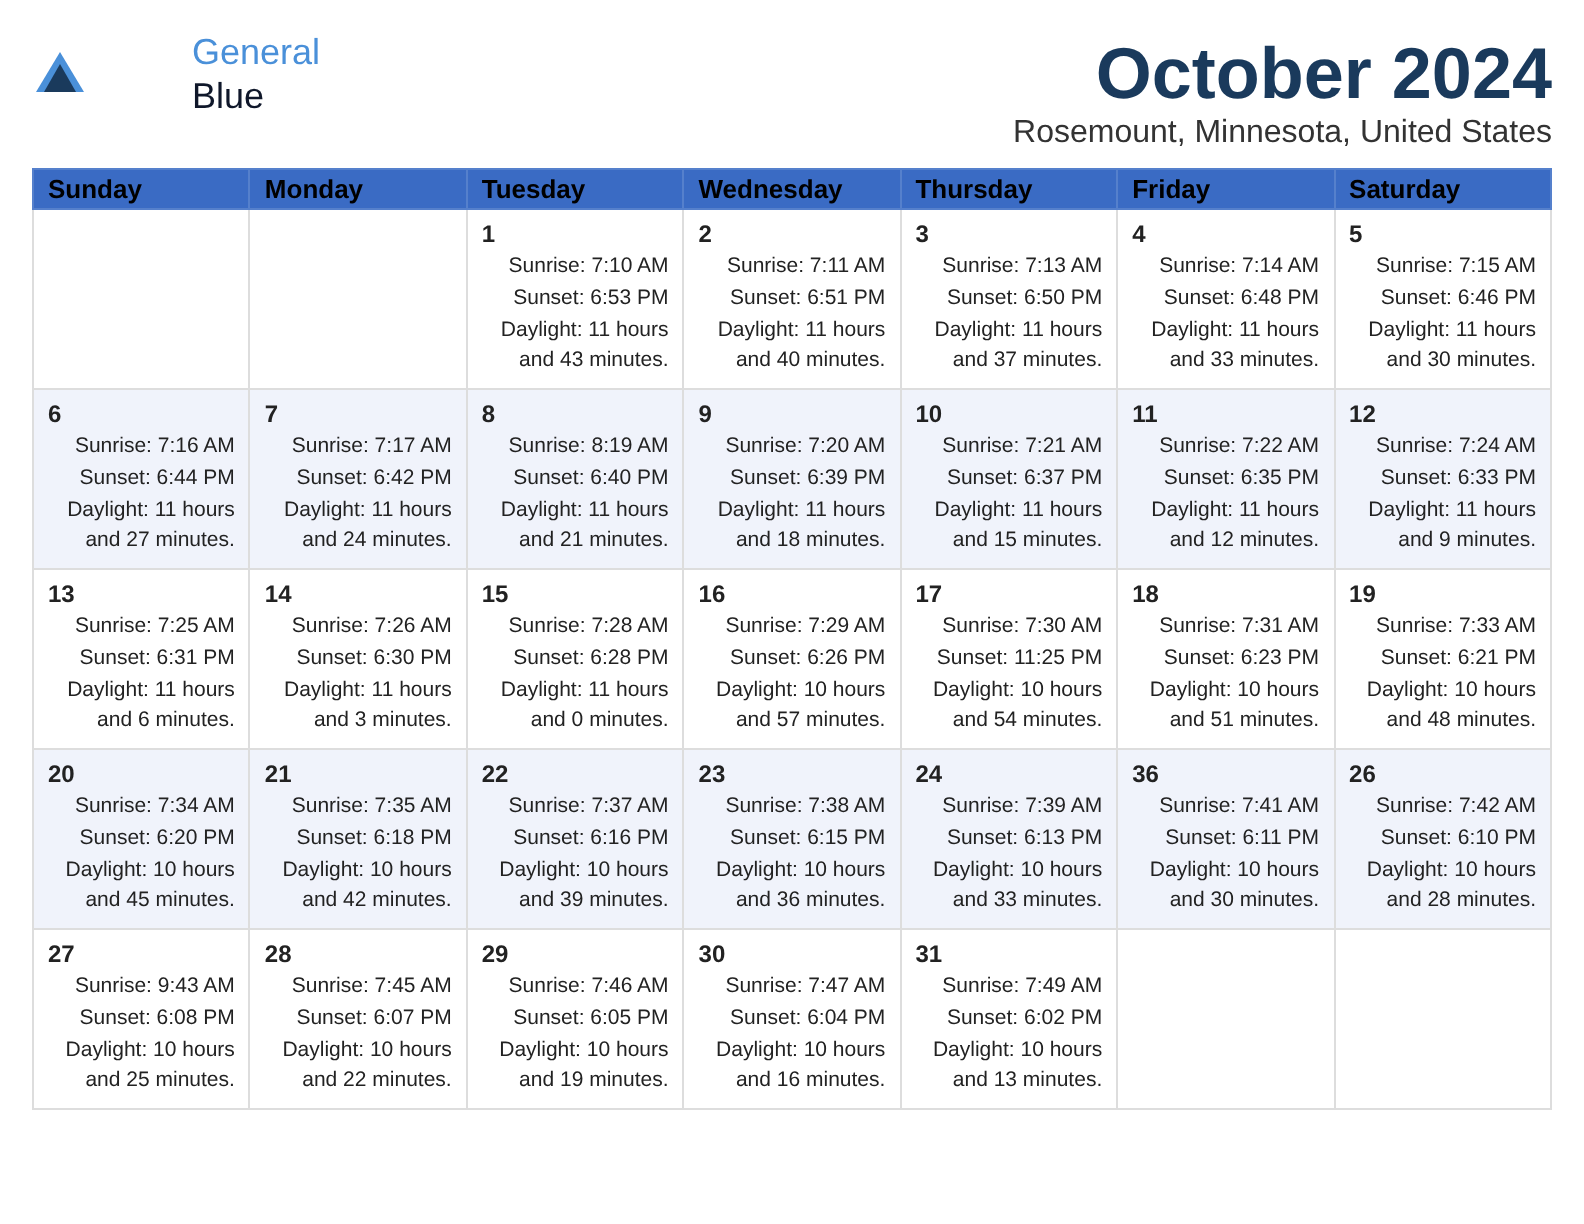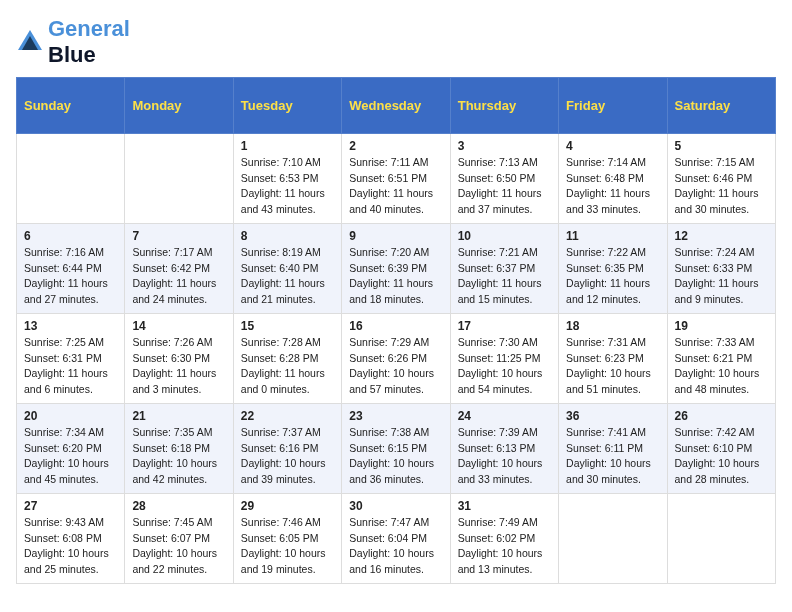--- a/index.html
+++ b/index.html
@@ -15,24 +15,25 @@
       justify-content: space-between;
       align-items: flex-start;
       margin-bottom: 8px;
     }
     .logo {
       display: flex;
       align-items: center;
       gap: 4px;
     }
     .logo-text {
-      font-size: 22px;
-      font-weight: bold;
+      font-size: 18px;
+      font-weight: normal;
       color: #1a3a5c;
       line-height: 1.2;
+      margin-left: 48px;
     }
     .logo-text span {
       color: #4a90d9;
     }
     .logo-icon {
       width: 28px;
       height: 28px;
     }
     .title-section {
       text-align: right;
@@ -46,25 +47,25 @@
       font-size: 16px;
       color: #333;
     }
     .calendar {
       width: 100%;
       border-collapse: collapse;
       border: 1px solid #ccc;
     }
     .calendar th {
       background: #3a6bc4;
-      color: #fde047;
+      color: #000000;
       font-size: 13px;
       font-weight: bold;
       text-align: left;
-      padding: 20px 7px;
+      padding: 2px 7px;
       border: 1px solid #5580cc;
     }
     .calendar td {
       vertical-align: top;
       padding: 5px 7px;
       border: 1px solid #ddd;
       width: calc(100% / 7);
       min-height: 80px;
       font-size: 10.5px;
       color: #222;
@@ -74,20 +75,21 @@
       background: #f5f7fb;
     }
     .day-number {
       font-weight: bold;
       font-size: 12px;
       display: block;
       margin-bottom: 2px;
     }
     .day-info {
       line-height: 1.5;
+      text-align: right;
     }
     .empty {
       background: #fff !important;
     }
     .calendar tbody tr:nth-child(odd) td {
       background: #fff;
     }
     .calendar tbody tr:nth-child(even) td {
       background: #f0f3fb;
     }
@@ -100,20 +102,22 @@
     <svg class="logo-icon" viewBox="0 0 28 28">
       <polygon points="14,2 26,22 2,22" fill="#4a90d9"></polygon>
       <polygon points="14,8 22,22 6,22" fill="#1a3a5c"></polygon>
     </svg>
     <div class="logo-text">
       <div><span>General</span></div>
       <div style="color:#0f172a">Blue</div>
     </div>
   </div>
   <div class="title-section">
+    <div class="main-title">October 2024</div>
+    <div class="subtitle">Rosemount, Minnesota, United States</div>
   </div>
 </div>
 
 <table class="calendar">
   <thead>
     <tr>
     <th>Sunday</th>
         <th>Monday</th>
         <th>Tuesday</th>
         <th>Wednesday</th>

